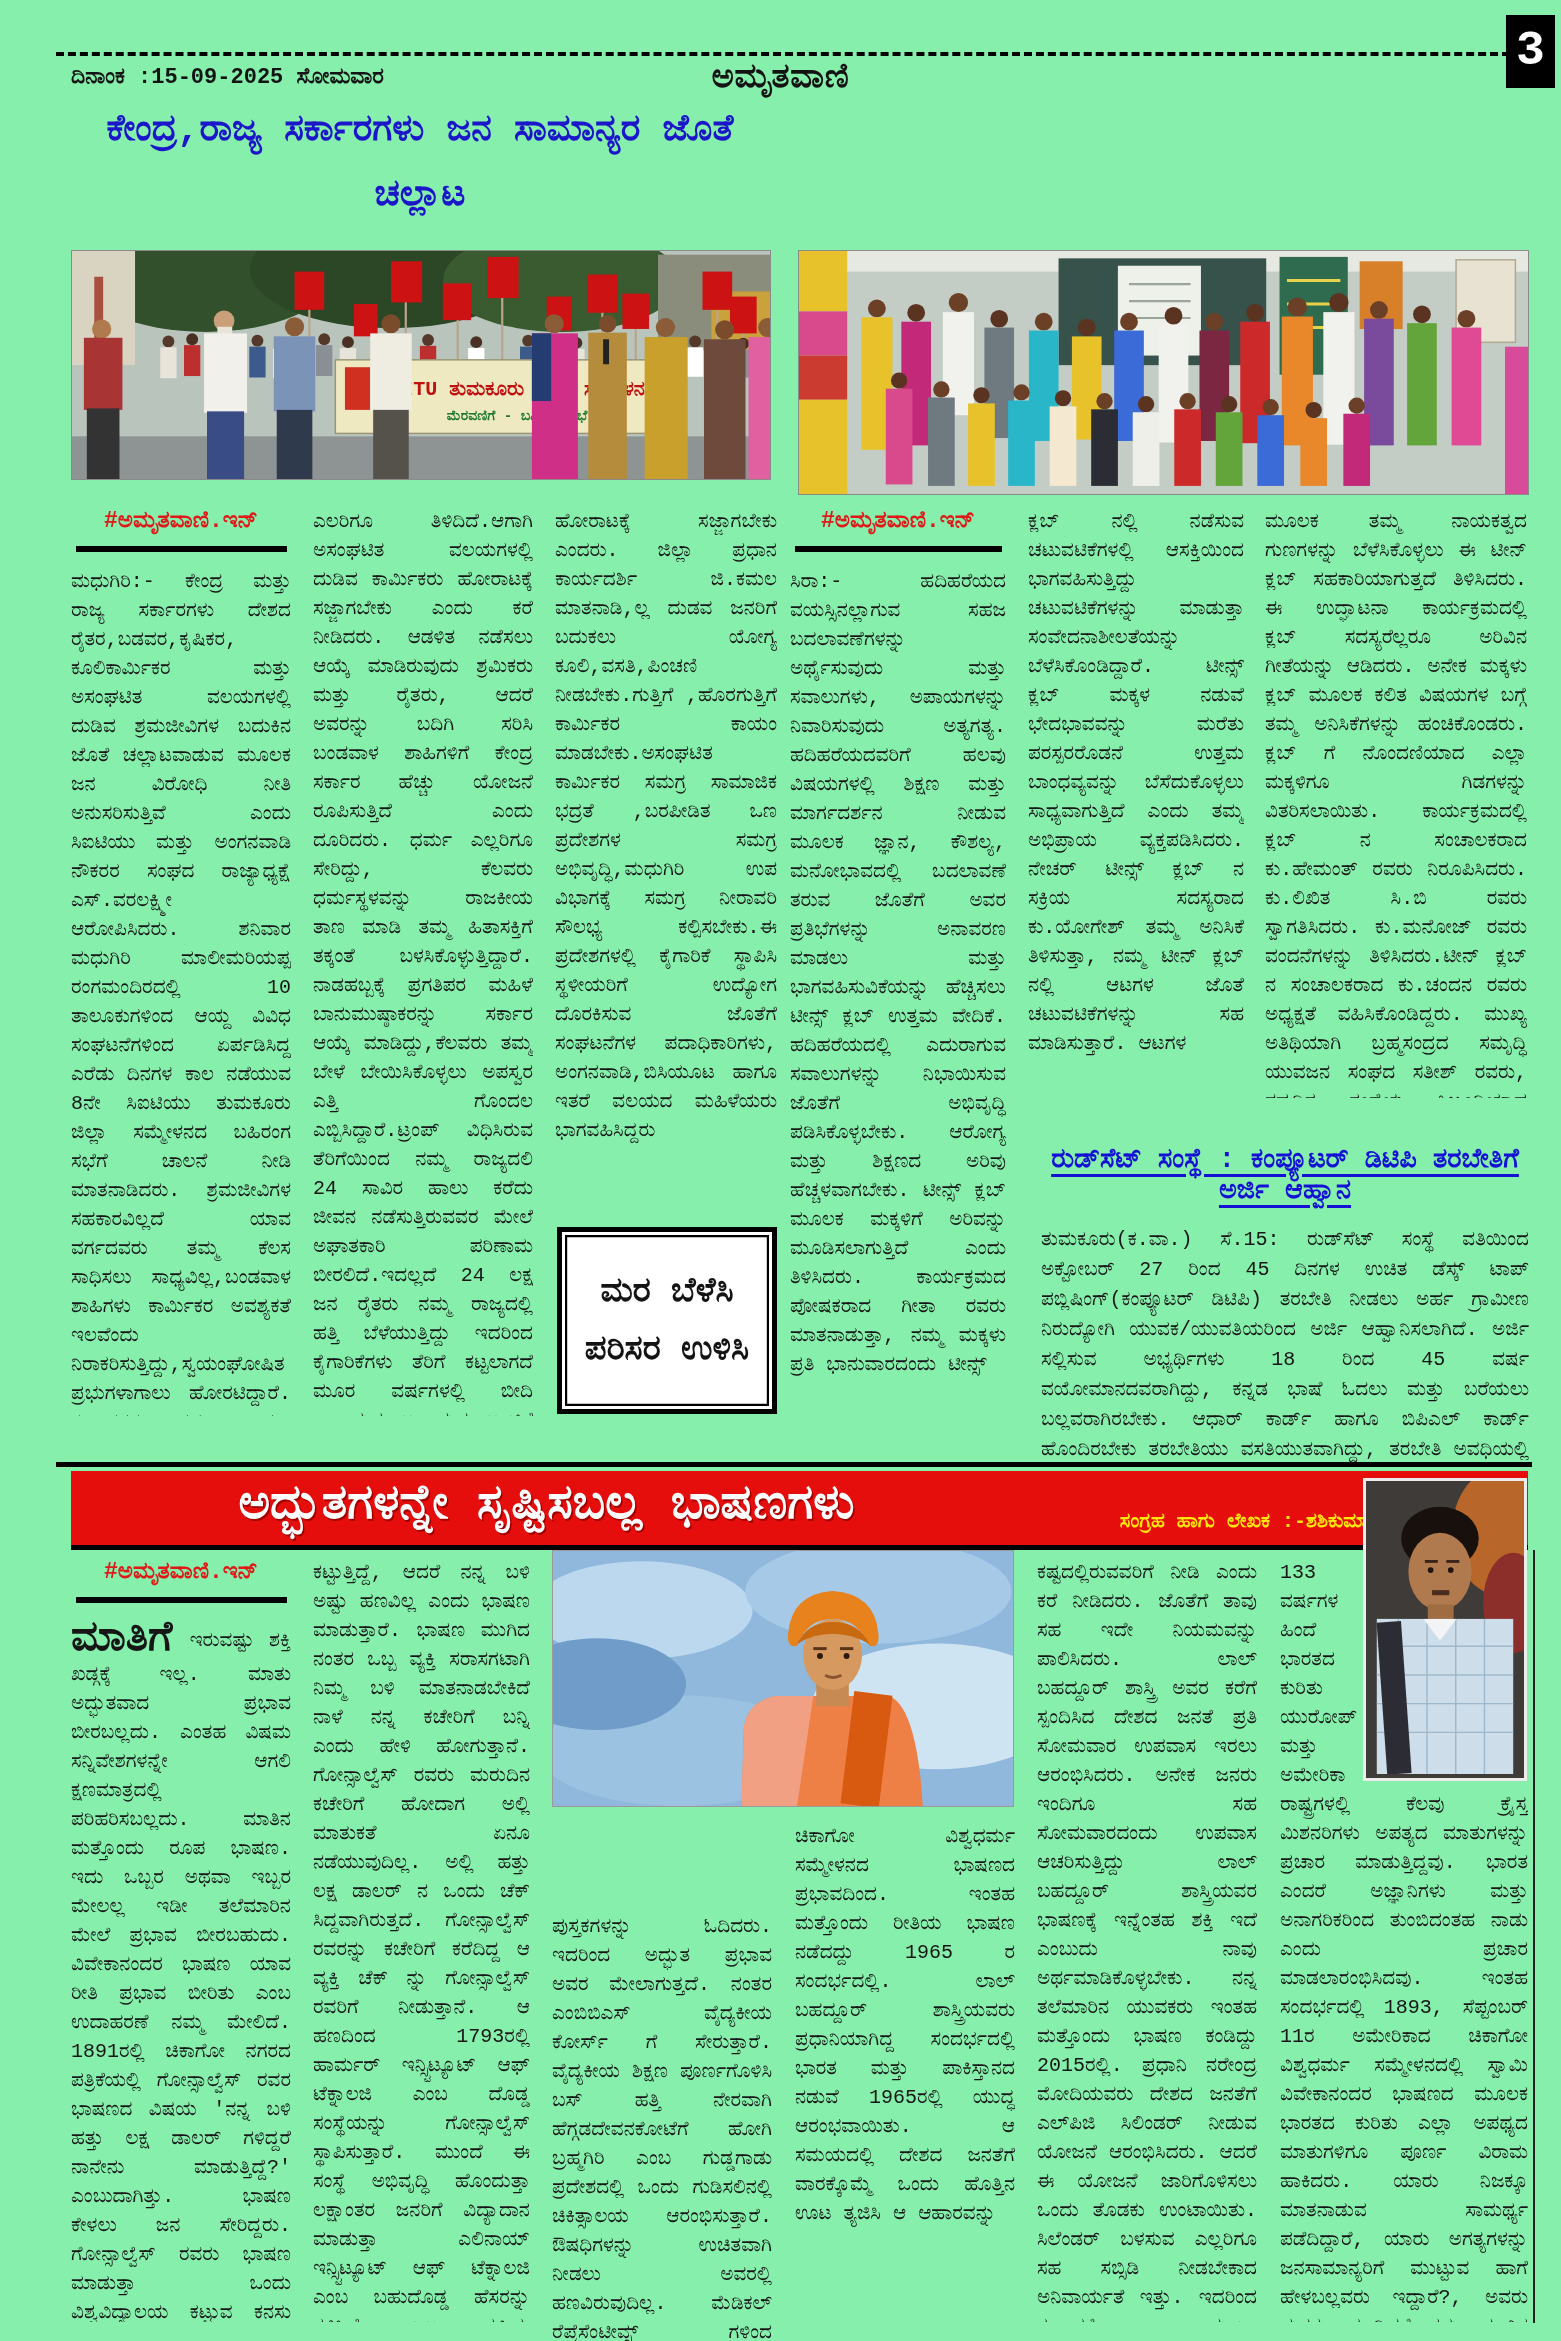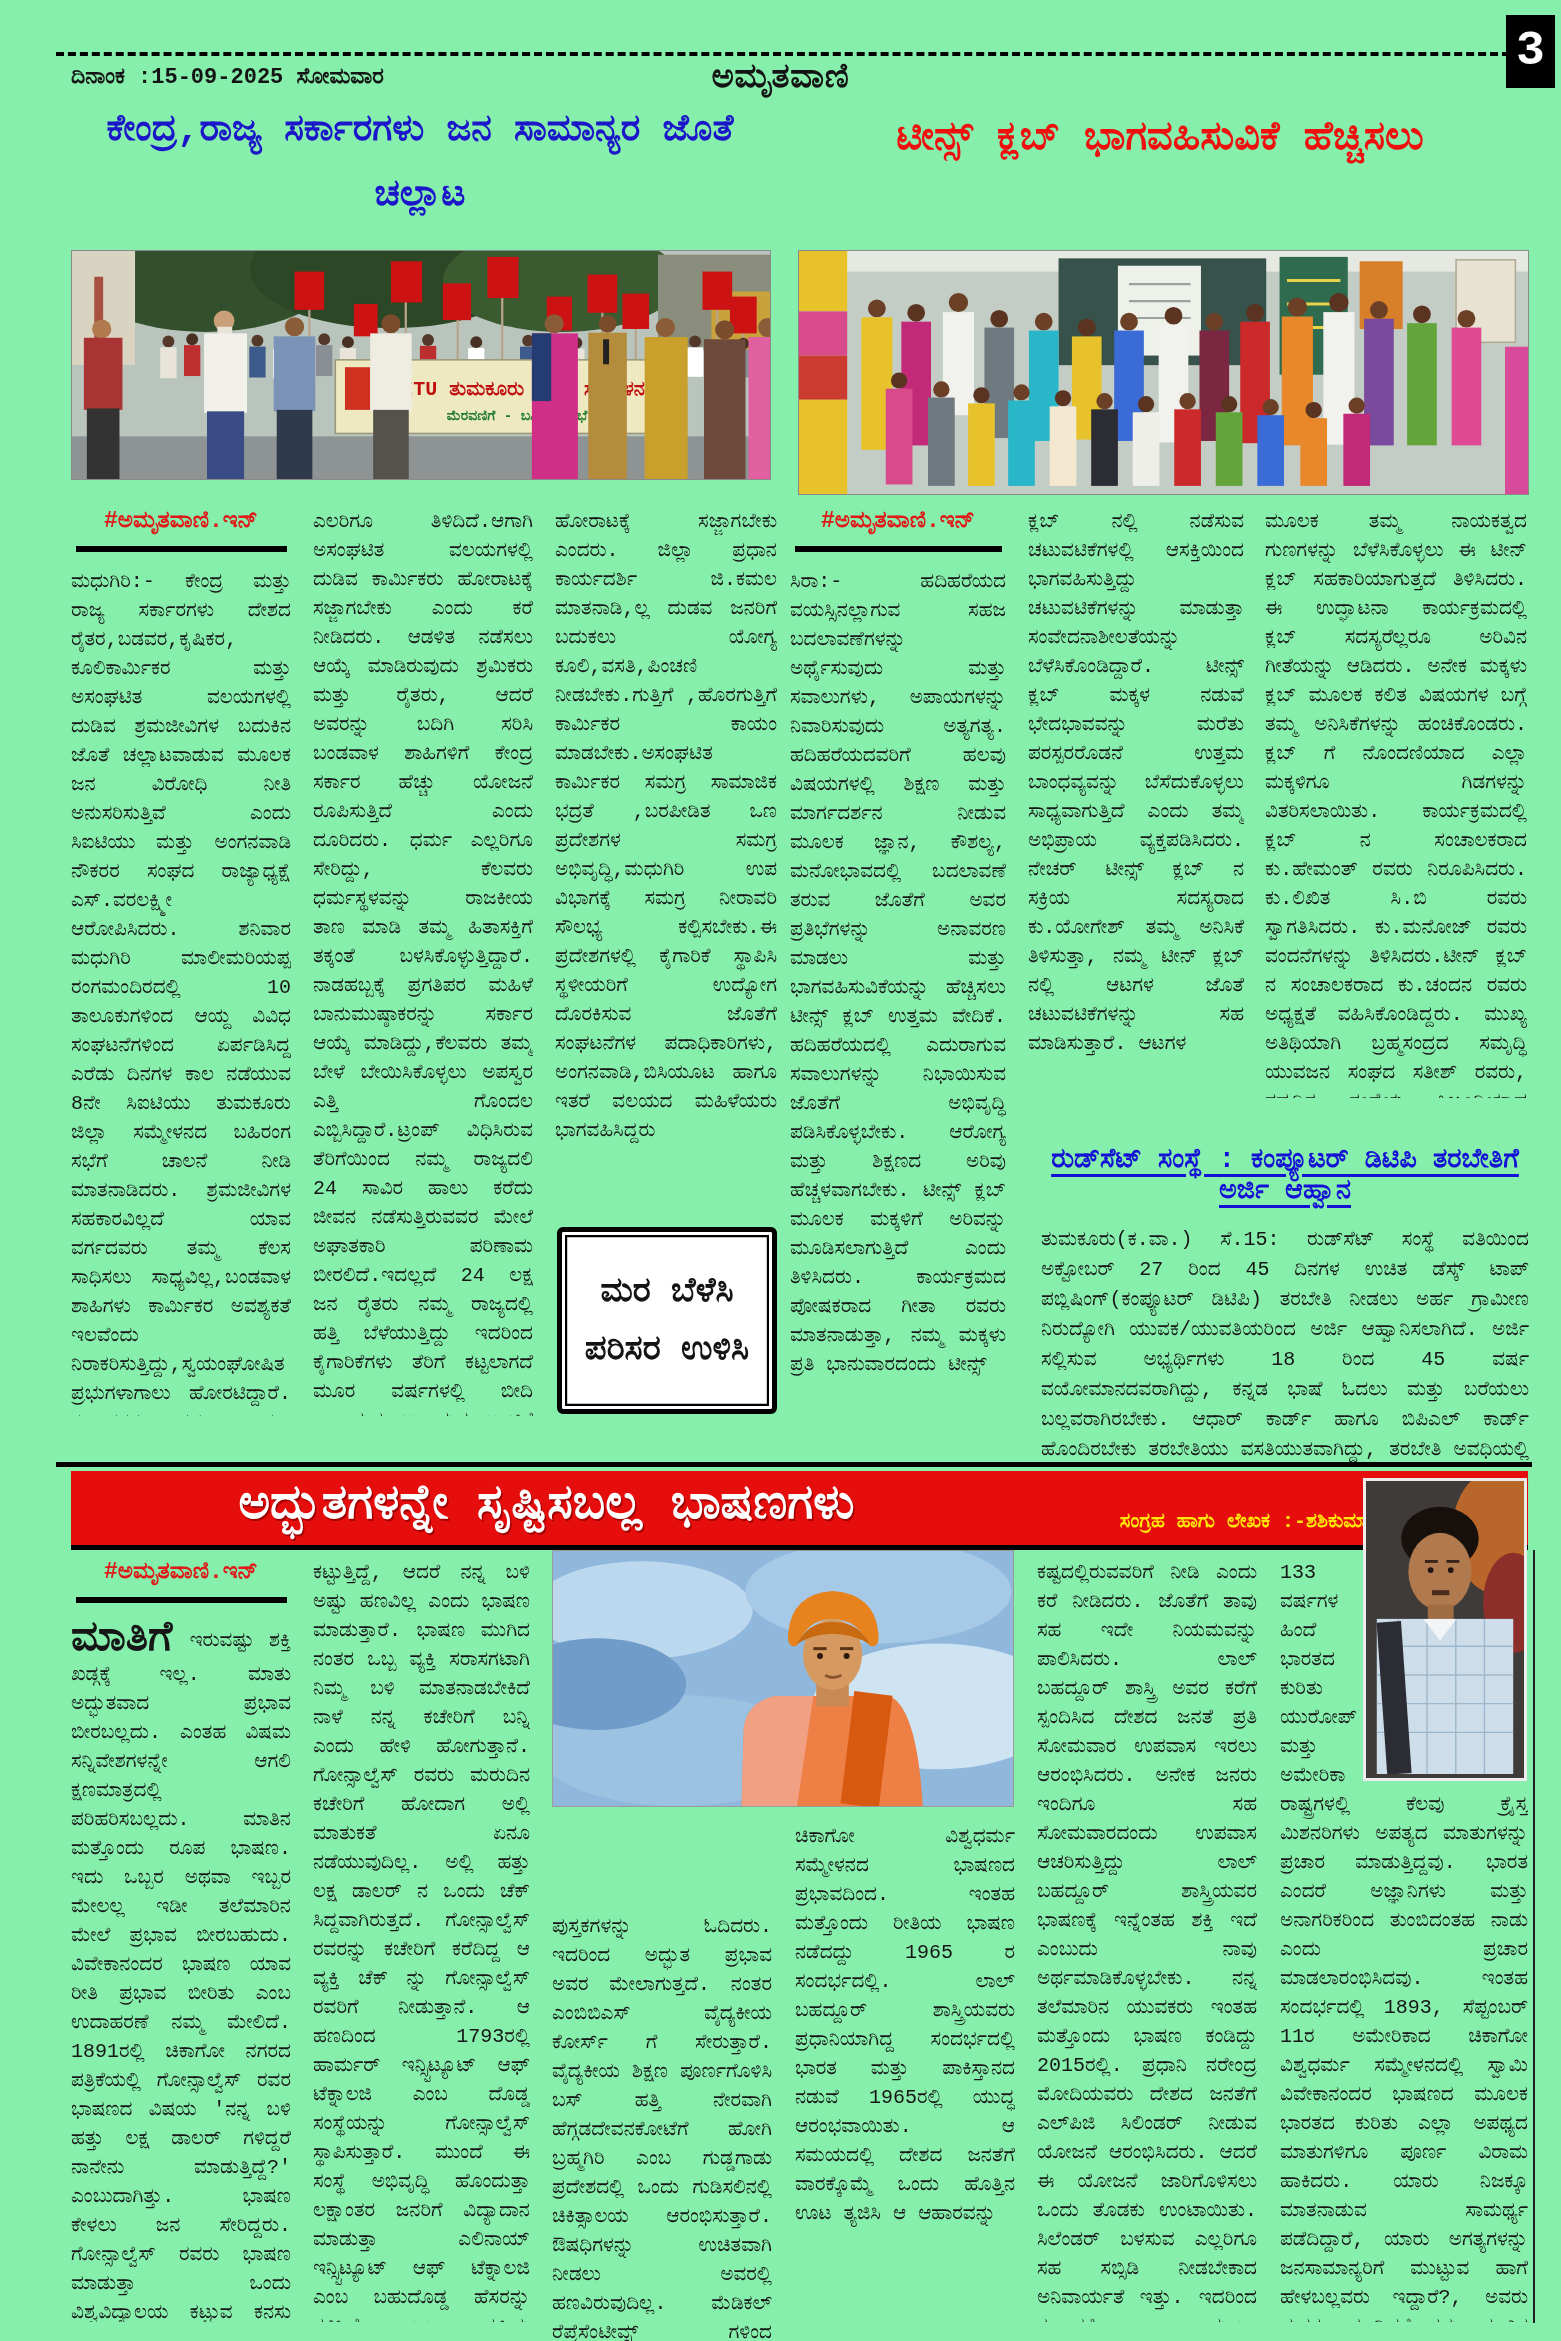--- a/index.html
+++ b/index.html
@@ -46,21 +46,20 @@
 
   <div class="abs dashrule" style="left:56px;top:52px;width:1454px;height:0;"></div>
   <div class="abs dateline" style="left:71px;top:64px;">ದಿನಾಂಕ :15-09-2025 ಸೋಮವಾರ</div>
   <div class="abs masthead" style="left:0;top:59px;width:1561px;">ಅಮೃತವಾಣಿ</div>
   <div class="abs pagebox" style="left:1506px;top:15px;width:49px;height:73px;">3</div>
 
   <div class="abs hl hl-left" style="left:63px;top:98px;width:714px;">
     <div>ಕೇಂದ್ರ,ರಾಜ್ಯ ಸರ್ಕಾರಗಳು ಜನ ಸಾಮಾನ್ಯರ ಜೊತೆ ಚಲ್ಲಾಟ</div>
   </div>
   <div class="abs hl hl-right" style="left:790px;top:103px;width:740px;">
-    <div>ಟೀನ್ಸ್ ಕ್ಲಬ್ ಭಾಗವಹಿಸುವಿಕೆ ಹೆಚ್ಚಿಸಲು</div>
   </div>
 
   <div class="abs photo" style="left:71px;top:250px;width:700px;height:230px;">
     <svg viewBox="0 0 941 310" preserveAspectRatio="none">
       <rect width="941" height="310" fill="#b9c4bd"></rect>
       <ellipse cx="180" cy="35" rx="170" ry="75" fill="#33502c"></ellipse>
       <ellipse cx="430" cy="25" rx="190" ry="80" fill="#2b4726"></ellipse>
       <ellipse cx="660" cy="40" rx="160" ry="70" fill="#3a5a30"></ellipse>
       <rect x="790" y="5" width="151" height="130" fill="#8a8d7c"></rect>
       <rect x="862" y="55" width="79" height="85" fill="#c9a23c"></rect>
@@ -237,21 +236,21 @@
     <div class="tagrule"></div>
     <span>ಮಧುಗಿರಿ:- ಕೇಂದ್ರ ಮತ್ತು ರಾಜ್ಯ ಸರ್ಕಾರಗಳು ದೇಶದ ರೈತರ,ಬಡವರ,ಕೃಷಿಕರ, ಕೂಲಿಕಾರ್ಮಿಕರ ಮತ್ತು ಅಸಂಘಟಿತ ವಲಯಗಳಲ್ಲಿ ದುಡಿವ ಶ್ರಮಜೀವಿಗಳ ಬದುಕಿನ ಜೊತೆ ಚಲ್ಲಾಟವಾಡುವ ಮೂಲಕ ಜನ ವಿರೋಧಿ ನೀತಿ ಅನುಸರಿಸುತ್ತಿವೆ ಎಂದು ಸಿಐಟಿಯು ಮತ್ತು ಅಂಗನವಾಡಿ ನೌಕರರ ಸಂಘದ ರಾಜ್ಯಾಧ್ಯಕ್ಷೆ ಎಸ್.ವರಲಕ್ಷ್ಮೀ ಆರೋಪಿಸಿದರು. ಶನಿವಾರ ಮಧುಗಿರಿ ಮಾಲೀಮರಿಯಪ್ಪ ರಂಗಮಂದಿರದಲ್ಲಿ 10 ತಾಲೂಕುಗಳಿಂದ ಆಯ್ದ ವಿವಿಧ ಸಂಘಟನೆಗಳಿಂದ ಏರ್ಪಡಿಸಿದ್ದ ಎರೆಡು ದಿನಗಳ ಕಾಲ ನಡೆಯುವ 8ನೇ ಸಿಐಟಿಯು ತುಮಕೂರು ಜಿಲ್ಲಾ ಸಮ್ಮೇಳನದ ಬಹಿರಂಗ ಸಭೆಗೆ ಚಾಲನೆ ನೀಡಿ ಮಾತನಾಡಿದರು. ಶ್ರಮಜೀವಿಗಳ ಸಹಕಾರವಿಲ್ಲದೆ ಯಾವ ವರ್ಗದವರು ತಮ್ಮ ಕೆಲಸ ಸಾಧಿಸಲು ಸಾಧ್ಯವಿಲ್ಲ,ಬಂಡವಾಳ ಶಾಹಿಗಳು ಕಾರ್ಮಿಕರ ಅವಶ್ಯಕತೆ ಇಲವೆಂದು ನಿರಾಕರಿಸುತ್ತಿದ್ದು,ಸ್ವಯಂಘೋಷಿತ ಪ್ರಭುಗಳಾಗಾಲು ಹೋರಟಿದ್ದಾರೆ. ಸರ್ಕಾರಗಳು ತಮ್ಮ ಕಾರ್ಯ ಯಶಸ್ವಿಗೊಳಿಸಲು ಖಾಯಂ ಹೊರಗುತ್ತಿಗೆ ನೌಕರರನ್ನು ಬಳಸಿಕೊಳ್ಳುತ್ತಿದ್ದು, ಈ ದೇಶದ ಸಂಪತ್ತನ್ನು ಪ್ರಧಾನಿ ಮೋದಿ ತನ್ನ ಕೀರ್ತಿ ಸಾಧನೆಗೆ ಬದಲಾವಣೆ ಮಾಡುತ್ತಿರುವುದು</span>
   </div>
   <div class="abs col" style="left:313px;top:507px;width:220px;height:909px;">
     <span>ಎಲರಿಗೂ ತಿಳಿದಿದೆ.ಆಗಾಗಿ ಅಸಂಘಟಿತ ವಲಯಗಳಲ್ಲಿ ದುಡಿವ ಕಾರ್ಮಿಕರು ಹೋರಾಟಕ್ಕೆ ಸಜ್ಜಾಗಬೇಕು ಎಂದು ಕರೆ ನೀಡಿದರು. ಆಡಳಿತ ನಡೆಸಲು ಆಯ್ಕೆ ಮಾಡಿರುವುದು ಶ್ರಮಿಕರು ಮತ್ತು ರೈತರು, ಆದರೆ ಅವರನ್ನು ಬದಿಗಿ ಸರಿಸಿ ಬಂಡವಾಳ ಶಾಹಿಗಳಿಗೆ ಕೇಂದ್ರ ಸರ್ಕಾರ ಹೆಚ್ಚು ಯೋಜನೆ ರೂಪಿಸುತ್ತಿದೆ ಎಂದು ದೂರಿದರು. ಧರ್ಮ ಎಲ್ಲರಿಗೂ ಸೇರಿದ್ದು, ಕೆಲವರು ಧರ್ಮಸ್ಥಳವನ್ನು ರಾಜಕೀಯ ತಾಣ ಮಾಡಿ ತಮ್ಮ ಹಿತಾಸಕ್ತಿಗೆ ತಕ್ಕಂತೆ ಬಳಸಿಕೊಳ್ಳುತ್ತಿದ್ದಾರೆ. ನಾಡಹಬ್ಬಕ್ಕೆ ಪ್ರಗತಿಪರ ಮಹಿಳೆ ಬಾನುಮುಷ್ಠಾಕರನ್ನು ಸರ್ಕಾರ ಆಯ್ಕೆ ಮಾಡಿದ್ದು,ಕೆಲವರು ತಮ್ಮ ಬೇಳೆ ಬೇಯಿಸಿಕೊಳ್ಳಲು ಅಪಸ್ವರ ಎತ್ತಿ ಗೊಂದಲ ಎಬ್ಬಿಸಿದ್ದಾರೆ.ಟ್ರಂಪ್ ವಿಧಿಸಿರುವ ತೆರಿಗೆಯಿಂದ ನಮ್ಮ ರಾಜ್ಯದಲಿ 24 ಸಾವಿರ ಹಾಲು ಕರೆದು ಜೀವನ ನಡೆಸುತ್ತಿರುವವರ ಮೇಲೆ ಅಘಾತಕಾರಿ ಪರಿಣಾಮ ಬೀರಲಿದೆ.ಇದಲ್ಲದೆ 24 ಲಕ್ಷ ಜನ ರೈತರು ನಮ್ಮ ರಾಜ್ಯದಲ್ಲಿ ಹತ್ತಿ ಬೆಳೆಯುತ್ತಿದ್ದು ಇದರಿಂದ ಕೈಗಾರಿಕೆಗಳು ತೆರಿಗೆ ಕಟ್ಟಲಾಗದೆ ಮೂರ ವರ್ಷಗಳಲ್ಲಿ ಬೀದಿ ಪಾಲಾಗುವ ಅಪಾಯದ ಅಂಚಿಗೆ ತಲುಪಿದ್ದೇವೆ.ರೈತರು,ಜನಸಾಮಾನ್ಯರು ಬೆಲೆ ಏರಿಕೆಯಿಂದ ಸಾಲದ ಸುಳಿಗೆ ಸಿಕ್ಕಿ ಆತ್ಮಹತ್ಯೆ ಮಾಡಿಕೊಳ್ಳುತ್ತಿದ್ದು ಸರ್ಕಾರಗಳು ಜನರ</span>
   </div>
   <div class="abs col" style="left:555px;top:507px;width:222px;height:695px;">
     <span>ಹೋರಾಟಕ್ಕೆ ಸಜ್ಜಾಗಬೇಕು ಎಂದರು. ಜಿಲ್ಲಾ ಪ್ರಧಾನ ಕಾರ್ಯದರ್ಶಿ ಜಿ.ಕಮಲ ಮಾತನಾಡಿ,ಲ್ಲ ದುಡವ ಜನರಿಗೆ ಬದುಕಲು ಯೋಗ್ಯ ಕೂಲಿ,ವಸತಿ,ಪಿಂಚಣಿ ನೀಡಬೇಕು.ಗುತ್ತಿಗೆ ,ಹೊರಗುತ್ತಿಗೆ ಕಾರ್ಮಿಕರ ಕಾಯಂ ಮಾಡಬೇಕು.ಅಸಂಘಟಿತ ಕಾರ್ಮಿಕರ ಸಮಗ್ರ ಸಾಮಾಜಿಕ ಭದ್ರತೆ ,ಬರಪೀಡಿತ ಒಣ ಪ್ರದೇಶಗಳ ಸಮಗ್ರ ಅಭಿವೃದ್ಧಿ,ಮಧುಗಿರಿ ಉಪ ವಿಭಾಗಕ್ಕೆ ಸಮಗ್ರ ನೀರಾವರಿ ಸೌಲಭ್ಯ ಕಲ್ಪಿಸಬೇಕು.ಈ ಪ್ರದೇಶಗಳಲ್ಲಿ ಕೈಗಾರಿಕೆ ಸ್ಥಾಪಿಸಿ ಸ್ಥಳೀಯರಿಗೆ ಉದ್ಯೋಗ ದೊರಕಿಸುವ ಜೊತೆಗೆ ಸಂಘಟನೆಗಳ ಪದಾಧಿಕಾರಿಗಳು, ಅಂಗನವಾಡಿ,ಬಿಸಿಯೂಟ ಹಾಗೂ ಇತರೆ ವಲಯದ ಮಹಿಳೆಯರು ಭಾಗವಹಿಸಿದ್ದರು</span>
   </div>
 
-  <div class="abs treebox" style="left:557px;top:1227px;width:220px;height:187px;border-radius:6px;">
+  <div class="abs treebox" style="left:557px;top:1227px;width:220px;height:187px;">
     <div class="in">
       <div>ಮರ ಬೆಳೆಸಿ</div>
       <div>ಪರಿಸರ ಉಳಿಸಿ</div>
     </div>
   </div>
 
   <div class="abs col" style="left:790px;top:507px;width:216px;height:909px;">
     <div class="tagtext">#ಅಮೃತವಾಣಿ.ಇನ್</div>
     <div class="tagrule"></div>
     <span>ಸಿರಾ:- ಹದಿಹರೆಯದ ವಯಸ್ಸಿನಲ್ಲಾಗುವ ಸಹಜ ಬದಲಾವಣೆಗಳನ್ನು ಅರ್ಥೈಸುವುದು ಮತ್ತು ಸವಾಲುಗಳು, ಅಪಾಯಗಳನ್ನು ನಿವಾರಿಸುವುದು ಅತ್ಯಗತ್ಯ. ಹದಿಹರೆಯದವರಿಗೆ ಹಲವು ವಿಷಯಗಳಲ್ಲಿ ಶಿಕ್ಷಣ ಮತ್ತು ಮಾರ್ಗದರ್ಶನ ನೀಡುವ ಮೂಲಕ ಜ್ಞಾನ, ಕೌಶಲ್ಯ, ಮನೋಭಾವದಲ್ಲಿ ಬದಲಾವಣೆ ತರುವ ಜೊತೆಗೆ ಅವರ ಪ್ರತಿಭೆಗಳನ್ನು ಅನಾವರಣ ಮಾಡಲು ಮತ್ತು ಭಾಗವಹಿಸುವಿಕೆಯನ್ನು ಹೆಚ್ಚಿಸಲು ಟೀನ್ಸ್ ಕ್ಲಬ್ ಉತ್ತಮ ವೇದಿಕೆ. ಹದಿಹರೆಯದಲ್ಲಿ ಎದುರಾಗುವ ಸವಾಲುಗಳನ್ನು ನಿಭಾಯಿಸುವ ಜೊತೆಗೆ ಅಭಿವೃದ್ಧಿ ಪಡಿಸಿಕೊಳ್ಳಬೇಕು. ಆರೋಗ್ಯ ಮತ್ತು ಶಿಕ್ಷಣದ ಅರಿವು ಹೆಚ್ಚಳವಾಗಬೇಕು. ಟೀನ್ಸ್ ಕ್ಲಬ್ ಮೂಲಕ ಮಕ್ಕಳಿಗೆ ಅರಿವನ್ನು ಮೂಡಿಸಲಾಗುತ್ತಿದೆ ಎಂದು ತಿಳಿಸಿದರು. ಕಾರ್ಯಕ್ರಮದ ಪೋಷಕರಾದ ಗೀತಾ ರವರು ಮಾತನಾಡುತ್ತಾ, ನಮ್ಮ ಮಕ್ಕಳು ಪ್ರತಿ ಭಾನುವಾರದಂದು ಟೀನ್ಸ್</span>

